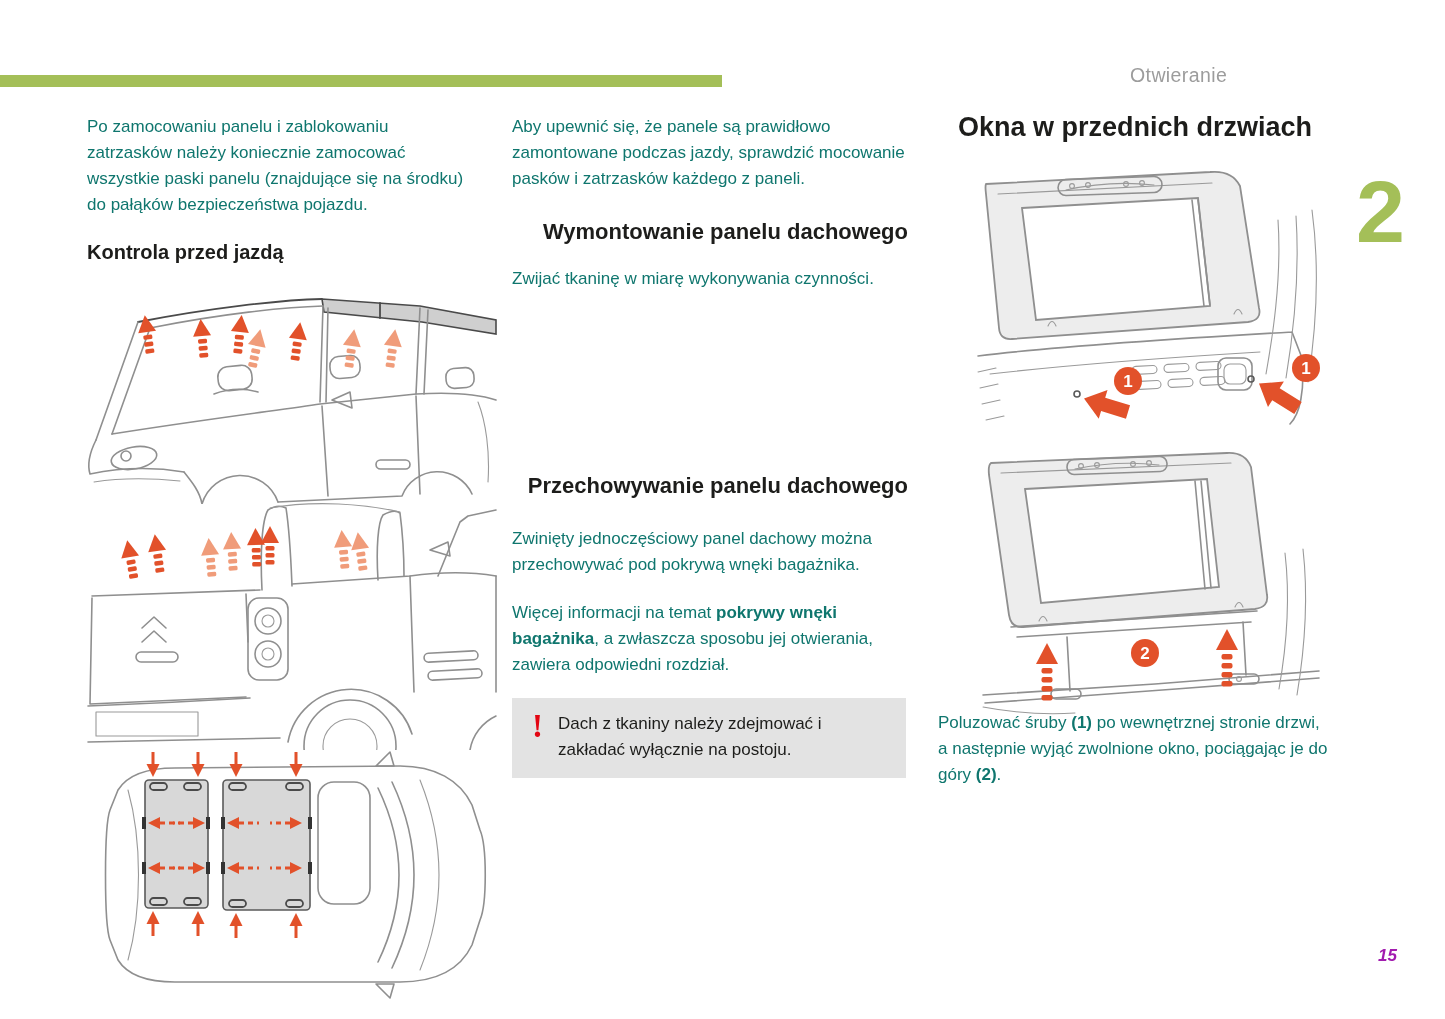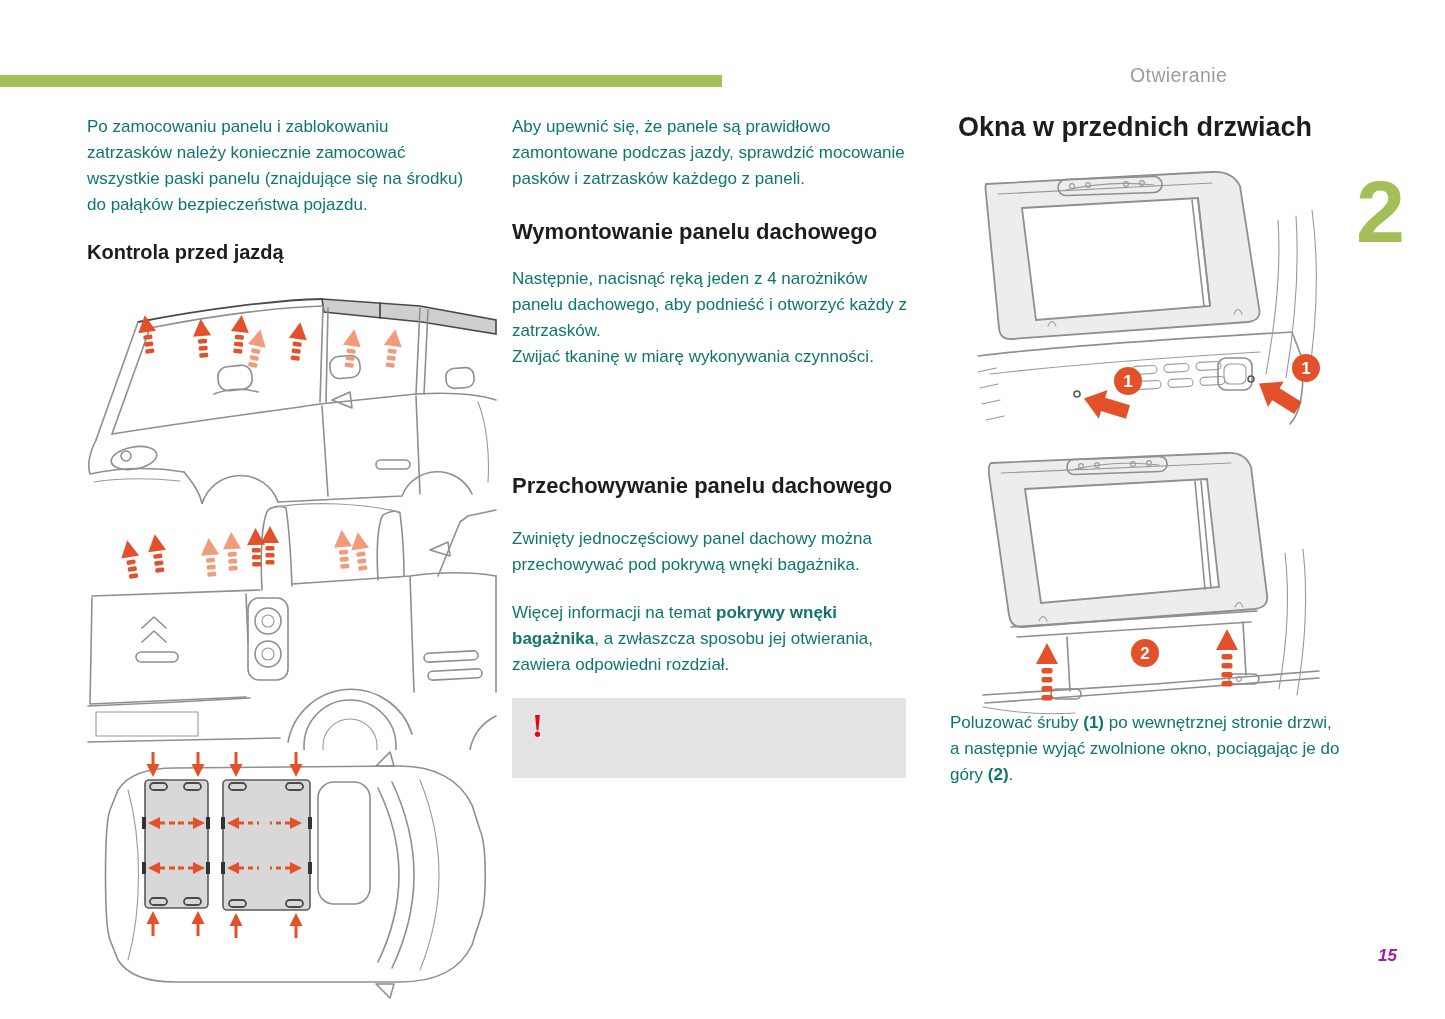--- a/index.html
+++ b/index.html
@@ -13,26 +13,26 @@
   .running-header{left:1130px;top:64px;width:200px;text-align:left;
     font-size:19.5px;color:#9c9c9c;letter-spacing:.4px;}
   .chapter-num{left:1356px;top:168px;font-size:88px;font-weight:bold;
     color:#a4bf58;line-height:1;}
   .page-num{left:1378px;top:946px;font-size:17px;font-weight:bold;color:#a21caf;font-style:italic;}
 
   .body-text{font-size:17px;line-height:26px;color:#0f766e;margin:0;}
   .body-text p{margin:0;}
   h1.sec,h2.sec,h3.sec{margin:0;color:#1d1d1b;}
   h3.sec{font-size:20px;line-height:24px;font-weight:bold;}
-  h2.sec{font-size:22px;line-height:27px;font-weight:bold;}
+  h2.sec{font-size:22px;line-height:27px;font-weight:bold;text-align:right;}
   h1.sec{font-size:27px;line-height:31px;font-weight:bold;text-align:center;}
 
   .col-left-text{left:87px;width:380px;}
   .col-mid{left:512px;width:396px;}
-  .col-right{left:938px;width:394px;margin-left:12px;}
+  .col-right{left:938px;width:394px;}
 
   .warning-box{left:512px;top:698px;width:394px;height:80px;background:#e3e3e3;
     display:flex;align-items:flex-start;box-sizing:border-box;padding:13px 18px 0 20px;gap:15px;}
   .warning-mark{color:#e30613;font-size:33px;font-weight:bold;line-height:30px;font-family:"Liberation Serif","DejaVu Serif",serif;}
   .warning-text{font-size:17px;line-height:26px;margin:0;}
 
   svg{display:block;}
   .ln{fill:none;stroke:#8f8f8f;stroke-width:1.6;stroke-linecap:round;stroke-linejoin:round;}
   .ln-thin{fill:none;stroke:#9a9a9a;stroke-width:1.1;stroke-linecap:round;stroke-linejoin:round;}
   .ln-dark{fill:none;stroke:#4a4a4a;stroke-width:1.8;stroke-linecap:round;stroke-linejoin:round;}
@@ -205,29 +205,29 @@
     <use href="#h3" transform="translate(147,73)"></use>
       <use href="#h3" transform="translate(222,73) rotate(180)"></use>
     <use href="#h3" transform="translate(147,118)"></use>
       <use href="#h3" transform="translate(222,118) rotate(180)"></use>
   </g>
 </svg>
 
 <p class="abs body-text col-mid" style="top:114px">Aby upewnić się, że panele są prawidłowo zamontowane podczas jazdy, sprawdzić mocowanie pasków i zatrzasków każdego z paneli.</p>
 <h2 class="abs sec col-mid" style="top:218px">Wymontowanie panelu dachowego</h2>
 <div class="abs body-text col-mid" style="top:266px">
-  <p>Następnie, nacisnąć ręką jeden z 4 narożników panelu dachowego, aby podnieść i otworzyć każdy z zatrzasków.</p>
   <p>Zwijać tkaninę w miarę wykonywania czynności.</p>
 </div>
 <h2 class="abs sec col-mid" style="top:472px">Przechowywanie panelu dachowego</h2>
 <p class="abs body-text col-mid" style="top:526px">Zwinięty jednoczęściowy panel dachowy można przechowywać pod pokrywą wnęki bagażnika.</p>
 <p class="abs body-text col-mid" style="top:600px"><span>Więcej informacji na temat </span><b>pokrywy wnęki bagażnika</b><span>, a zwłaszcza sposobu jej otwierania, zawiera odpowiedni rozdział.</span></p>
 
 <div class="abs warning-box">
   <span class="warning-mark">!</span>
+  <p class="warning-text">Dach z tkaniny należy zdejmować i zakładać wyłącznie na postoju.</p>
 </div>
 
 <h1 class="abs sec col-right" style="top:112px">Okna w przednich drzwiach</h1>
 
 <svg class="abs" style="left:960px;top:160px" width="400" height="288" viewBox="0 0 400 288">
   <defs>
     <g id="f4">
         <polygon points="0,-7 26,-7 26,-15 46,0 26,15 26,7 0,7"></polygon>
       </g>
   </defs>

